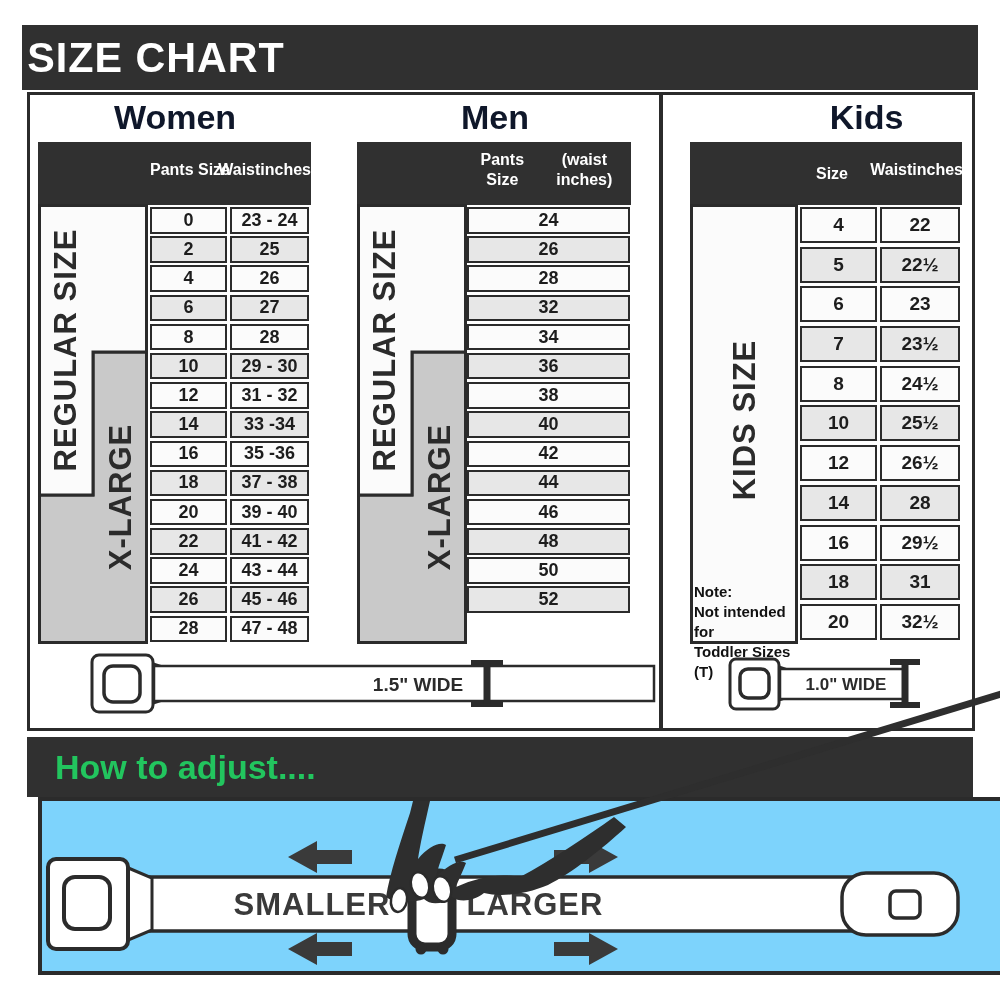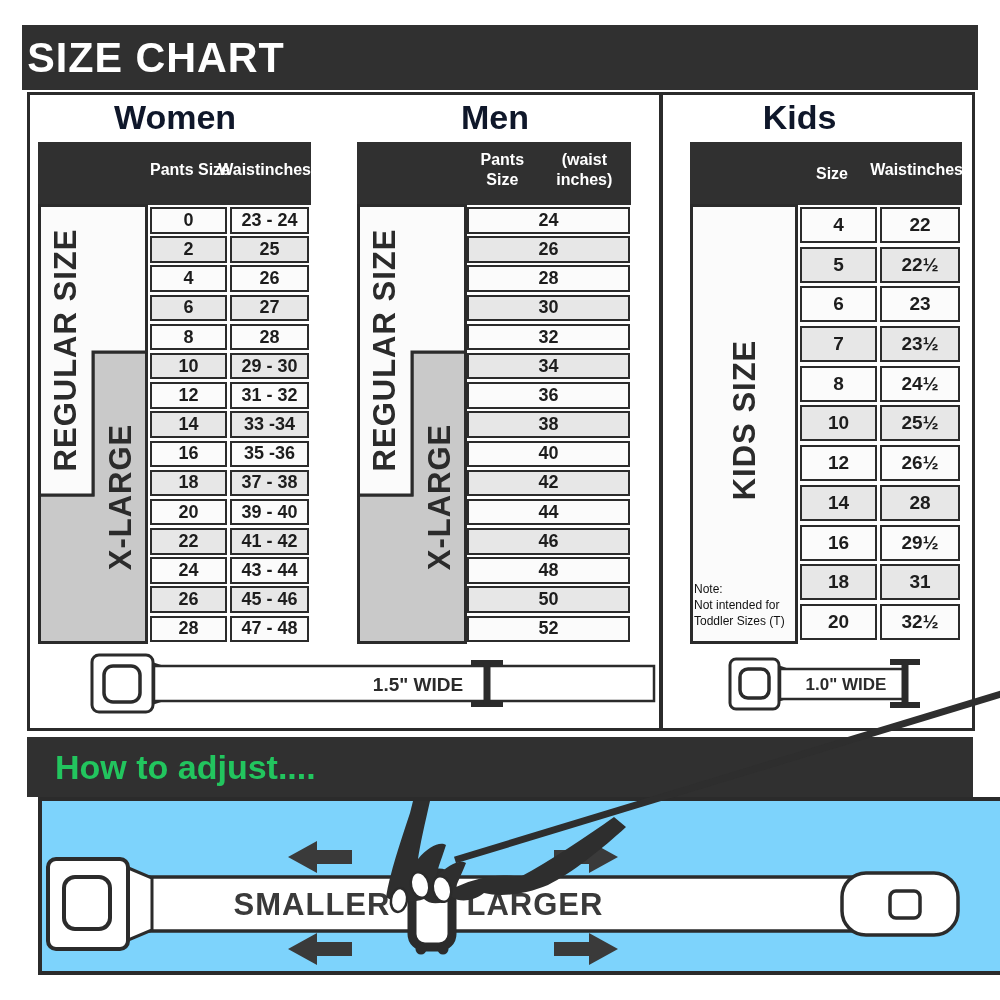--- a/index.html
+++ b/index.html
@@ -26,21 +26,21 @@
   .cell{border:2.5px solid #2b2b2b;box-sizing:border-box;display:flex;align-items:center;justify-content:center;
         font-weight:bold;font-size:18px;color:#1d1d1d;background:#fbfbfb;}
   .krow .cell{font-size:19px;}
   .rows .row:nth-of-type(even) .cell{background:#e7e7e7;}
   .w1{width:77px;} .w2{width:79px;} .wm{width:163px;} .k1{width:77px;} .k2{width:80px;}
   
   .vlabel{position:absolute;transform:translate(-50%,-50%) rotate(-90deg);white-space:nowrap;
           font-size:31px;font-weight:bold;color:#2b2b2b;letter-spacing:1px;z-index:3;}
   
   .kidsbox{left:690px;top:204px;width:108px;height:440px;border:3px solid #2b2b2b;background:#fbfbfb;box-sizing:border-box;z-index:2;}
-  .note{left:694px;top:582px;width:102px;font-size:12px;font-weight:normal;line-height:1.33;z-index:4;color:#111;}
+  .note{left:694px;top:582px;width:102px;font-size:15px;font-weight:bold;line-height:1.33;z-index:4;color:#111;}
   
   .adjband{left:27px;top:737px;width:946px;height:60px;background:#303030;display:flex;align-items:center;}
   .adjband span{color:#22c55e;font-weight:bold;font-size:34px;margin-left:28px;}
   .adjbox{left:38px;top:797px;width:998px;height:178px;border:4px solid #2b2b2b;background:#7dd3fc;box-sizing:border-box;}
   .overlay{left:0;top:0;width:1000px;height:1000px;pointer-events:none;z-index:50;}
   svg text{font-family:"Liberation Sans","DejaVu Sans",sans-serif;}
 </style>
 </head>
 <body>
 
@@ -48,21 +48,21 @@
 
   <div class="abs banner">
     <span>SIZE CHART</span>
   </div>
 
   <div class="abs chartbox"></div>
   <div class="abs divider"></div>
 
   <div class="abs sec-title" style="left:50px;top:100px;width:250px;">Women</div>
   <div class="abs sec-title" style="left:360px;top:100px;width:270px;">Men</div>
-  <div class="abs sec-title" style="left:672px;top:100px;width:255px;">Kids</div>
+  <div class="abs sec-title" style="left:739px;top:100px;width:255px;">Kids</div>
 
   <div class="abs thead" style="left:38px;top:142px;width:273px;height:63px;"></div>
   <div class="abs hlabel" style="left:148px;top:142px;width:82px;height:63px;">
     <span>Pants Size</span>
   </div>
   <div class="abs hlabel" style="left:231px;top:142px;width:80px;height:63px;">
     <span>Waist</span>
     <span>inches</span>
   </div>
   <svg class="abs" style="left:38px;top:204px;z-index:1;" width="110" height="440" viewBox="0 0 110 440">
@@ -167,23 +167,20 @@
       </div>
 
       <div class="row">
         <div class="cell wm">26</div>
       </div>
 
       <div class="row">
         <div class="cell wm">28</div>
       </div>
 
-      <div class="row">
-        <div class="cell wm">30</div>
-      </div>
 
       <div class="row">
         <div class="cell wm">32</div>
       </div>
 
       <div class="row">
         <div class="cell wm">34</div>
       </div>
 
       <div class="row">

